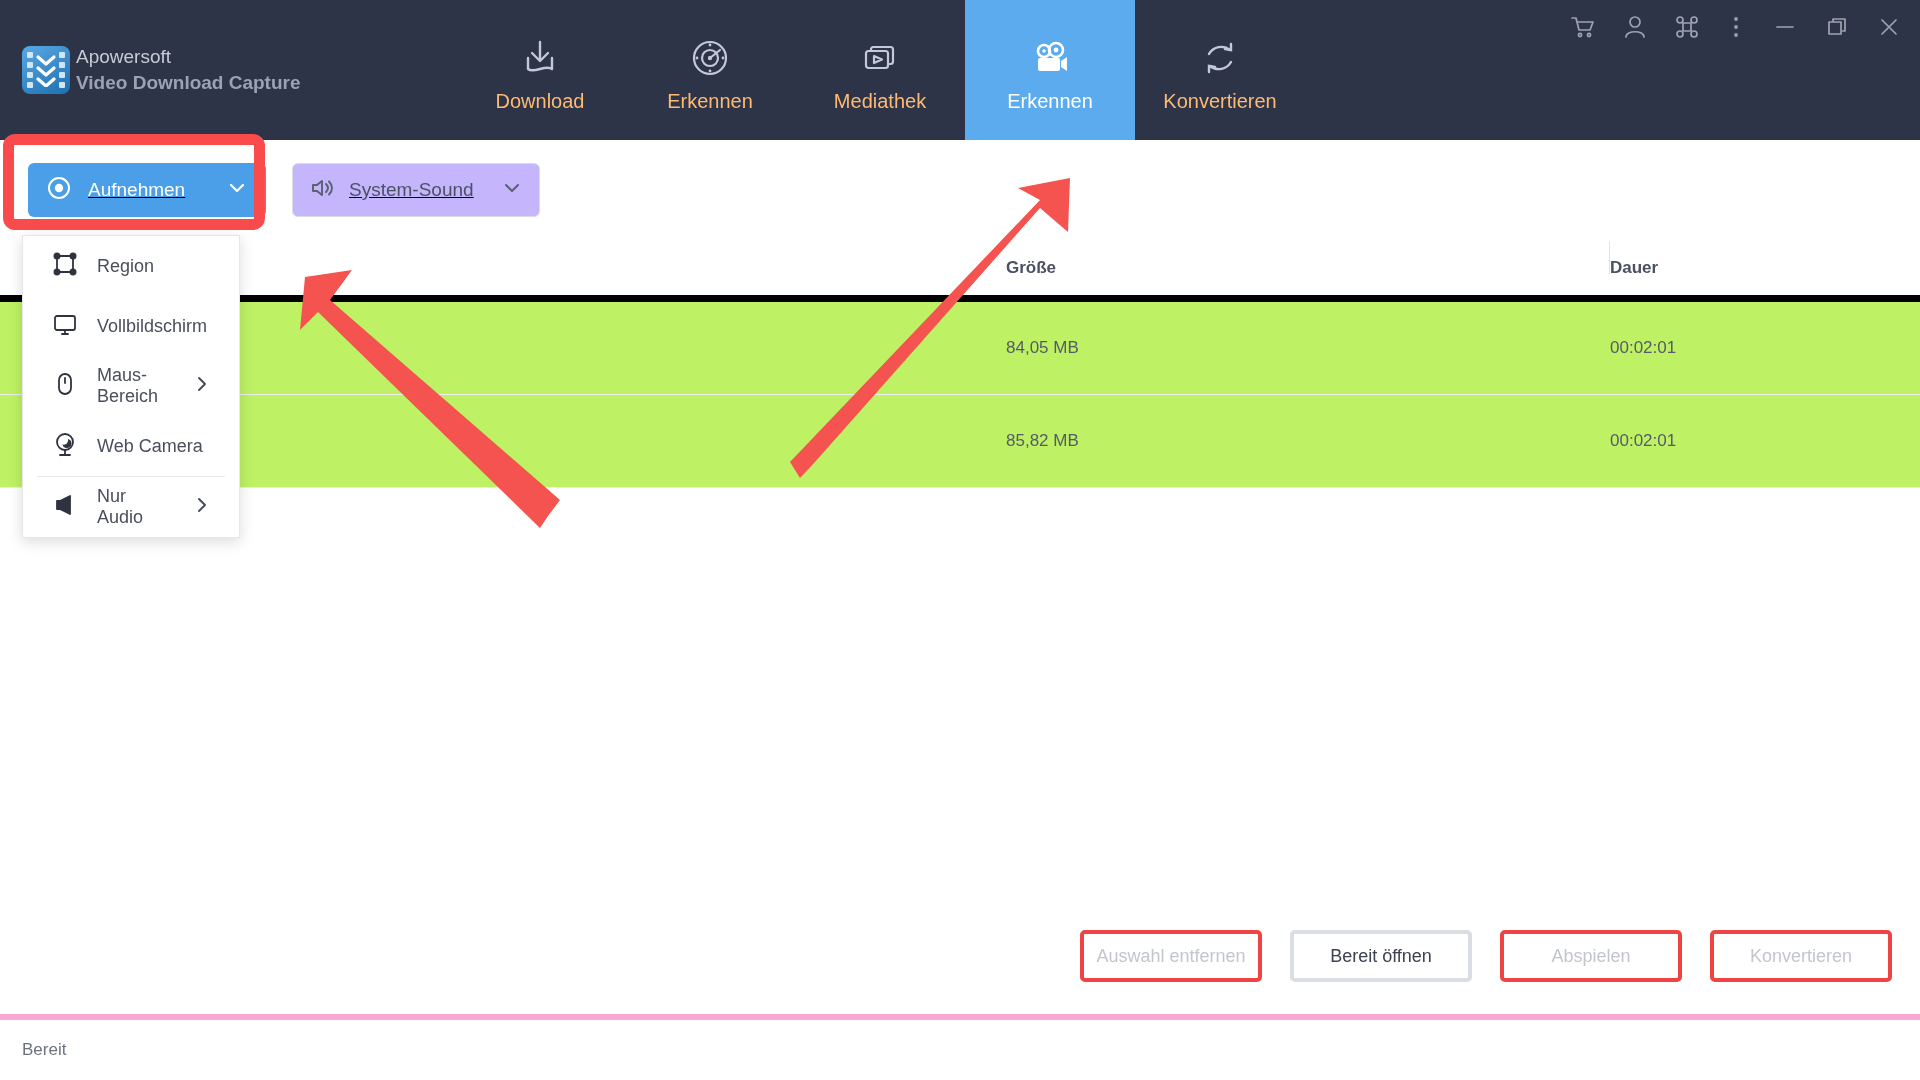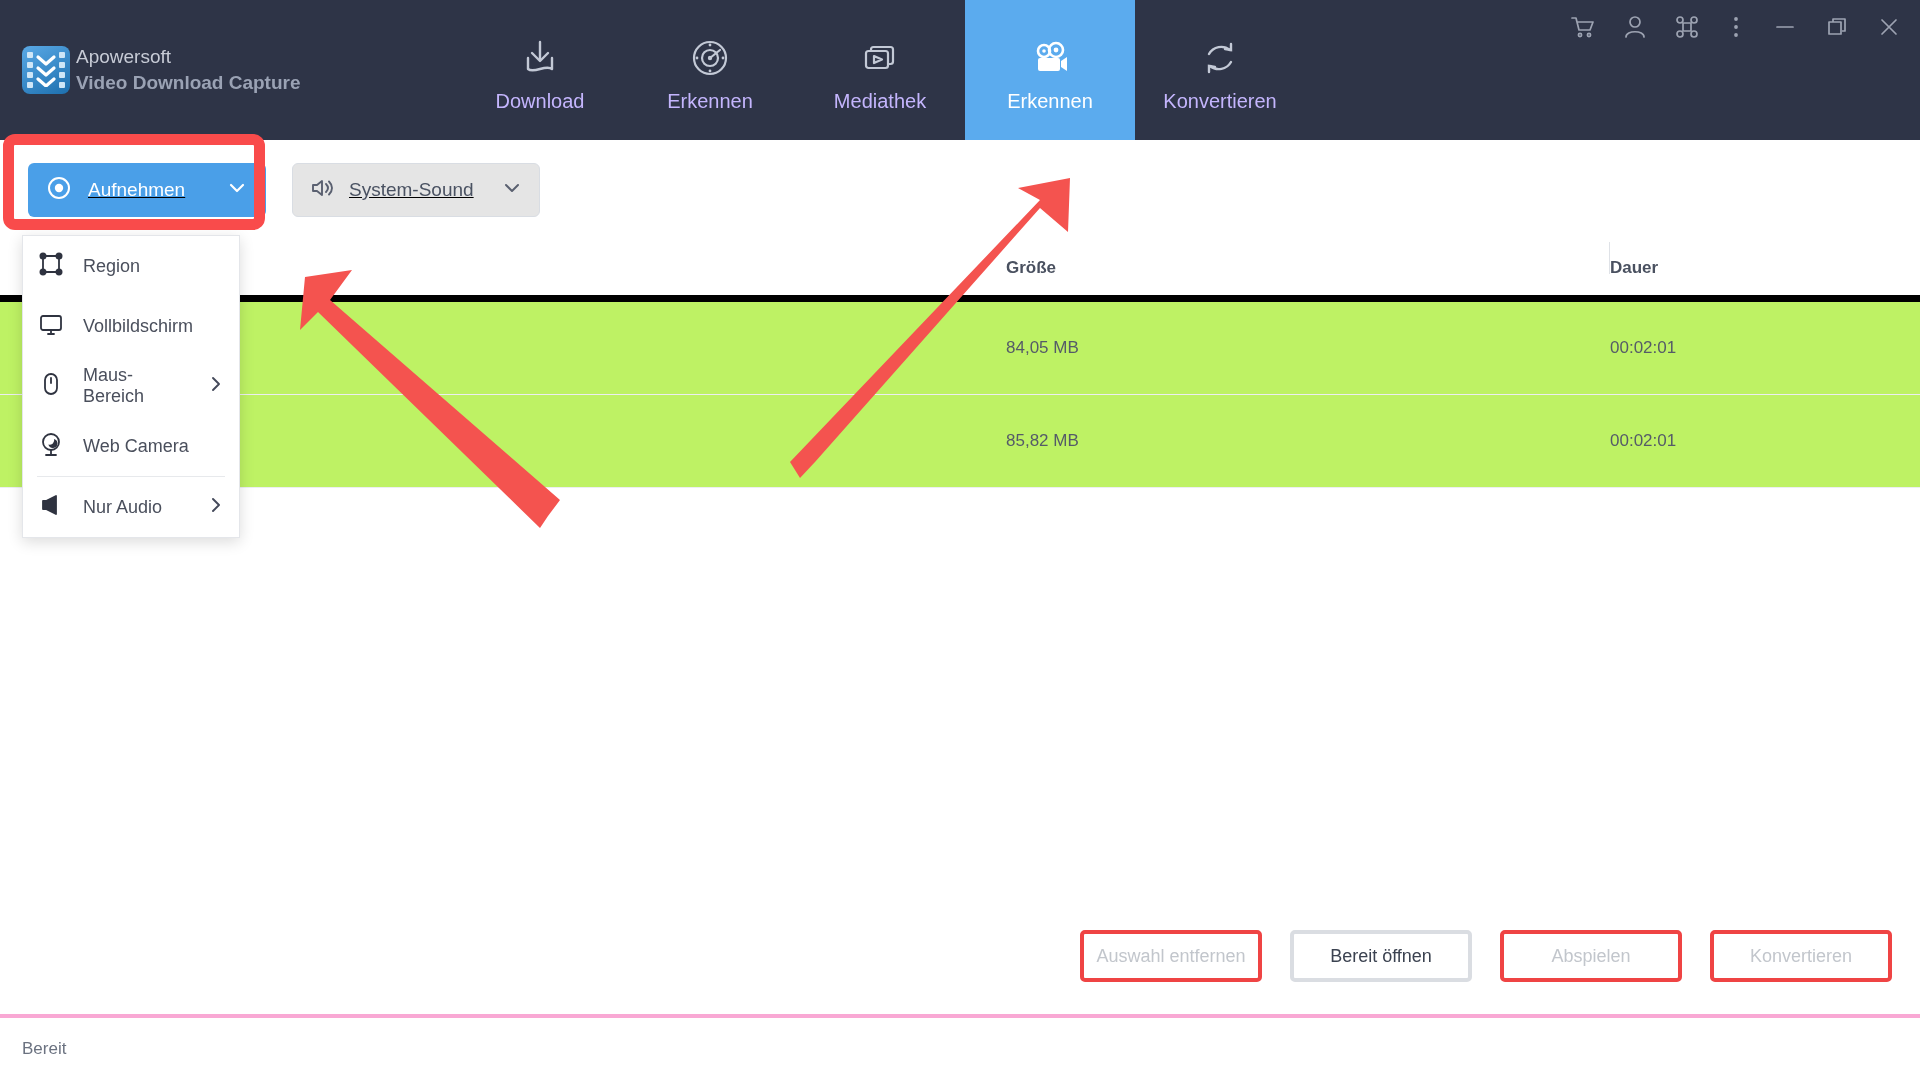--- a/index.html
+++ b/index.html
@@ -32,21 +32,21 @@
   .logo .holes i { display: block; width: 6px; height: 6px; background: #cfe6f7; border-radius: 1px; }
   .logo svg { position: absolute; left: 50%; top: 50%; transform: translate(-50%,-50%); }
   .brandtext { line-height: 1.35; }
   .brandtext .t1 { font-size: 19px; color: #c7cbd6; }
   .brandtext .t2 { font-size: 19px; color: #9aa2b4; font-weight: bold; }
 
   .nav { display: flex; align-items: stretch; }
   .tab {
     width: 170px; display: flex; flex-direction: column;
     align-items: center; justify-content: center; gap: 10px;
-    color: #c4b5fd; cursor: pointer; padding-top: 8px;
+    color: #fdba74; cursor: pointer; padding-top: 8px;
   }
   .tab .lbl { font-size: 20px; }
   .tab.active { background: #5babee; color: #ffffff; }
   .tab svg { display: block; }
 
   .winctl {
     position: absolute; right: 18px; top: 14px;
     display: flex; align-items: center; gap: 26px;
   }
   .winctl .wbtn { cursor: pointer; opacity: .82; display: flex; }
@@ -57,21 +57,21 @@
     background: #ffffff; display: flex; align-items: center; padding-left: 28px; gap: 26px; text-decoration: underline;
   }
   .record-btn {
     width: 238px; height: 54px; border-radius: 6px; background: #4a9fe8;
     display: flex; align-items: center; gap: 16px; padding: 0 18px;
     color: #fff; font-size: 19px; cursor: pointer;
   }
   .record-btn .chev { margin-left: auto; }
   .sound-sel {
     width: 248px; height: 54px; border-radius: 6px; border: 1px solid #d9dde3;
-    background: #e5e5e5; display: flex; align-items: center; gap: 14px; padding: 0 16px;
+    background: #c4b5fd; display: flex; align-items: center; gap: 14px; padding: 0 16px;
     color: #4a5262; font-size: 19px; cursor: pointer;
   }
   .sound-sel .chev { margin-left: auto; }
 
   
   .table { position: absolute; left: 0; top: 240px; width: 1920px; }
   .thead {
     height: 62px; display: flex; align-items: center;
     border-bottom: 7px solid #000000; background: #fff;
     font-size: 17px; font-weight: bold; color: #4a5160;
@@ -98,34 +98,34 @@
     height: 52px; min-width: 182px; border-radius: 5px; border: 4px solid #ef4444;
     background: #fff; color: #c2c6cc; font-size: 18px; cursor: default;
     display: flex; align-items: center; justify-content: center;
     font-family: "Liberation Sans", sans-serif;
   }
   .fbtn.enabled { border-color: #dadde2; color: #3b4250; cursor: pointer; }
 
   
   .statusbar {
     position: absolute; left: 0; bottom: 0; width: 1920px; height: 66px;
-    border-top: 4px solid #f9a8d4; background: #fff;
+    border-top: 6px solid #f9a8d4; background: #fff;
     display: flex; align-items: center; padding-left: 22px;
     font-size: 17px; color: #6b7280;
   }
 
   
   .menu {
     position: absolute; left: 22px; top: 235px; width: 218px;
     background: #fff; border: 1px solid #e4e6ea;
     box-shadow: 0 4px 14px rgba(0,0,0,.14); z-index: 40;
   }
   .mitem {
     height: 60px; display: flex; align-items: center; gap: 18px;
-    padding: 0 14px; color: #4a4f5c; font-size: 18px; cursor: pointer;
+    padding: 0 28px; color: #4a4f5c; font-size: 18px; cursor: pointer;
   }
   .mitem .arr { margin-left: auto; }
   .msep { height: 1px; background: #e7e9ec; margin: 0 14px; }
 
   
   .anno { position: absolute; left: 0; top: 0; width: 1920px; height: 1080px;
           pointer-events: none; z-index: 60; }
   .hl-box {
     position: absolute; left: 3px; top: 134px; width: 262px; height: 96px;
     border: 11px solid #f94b4b; border-radius: 12px; z-index: 61;

